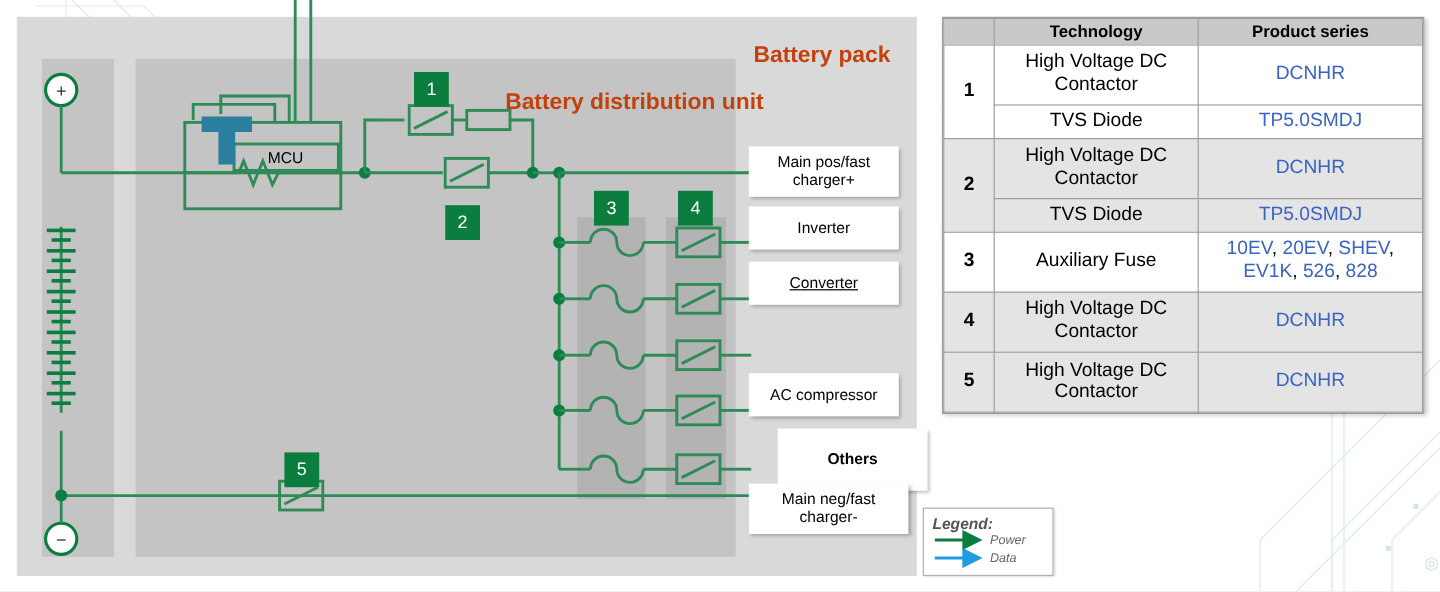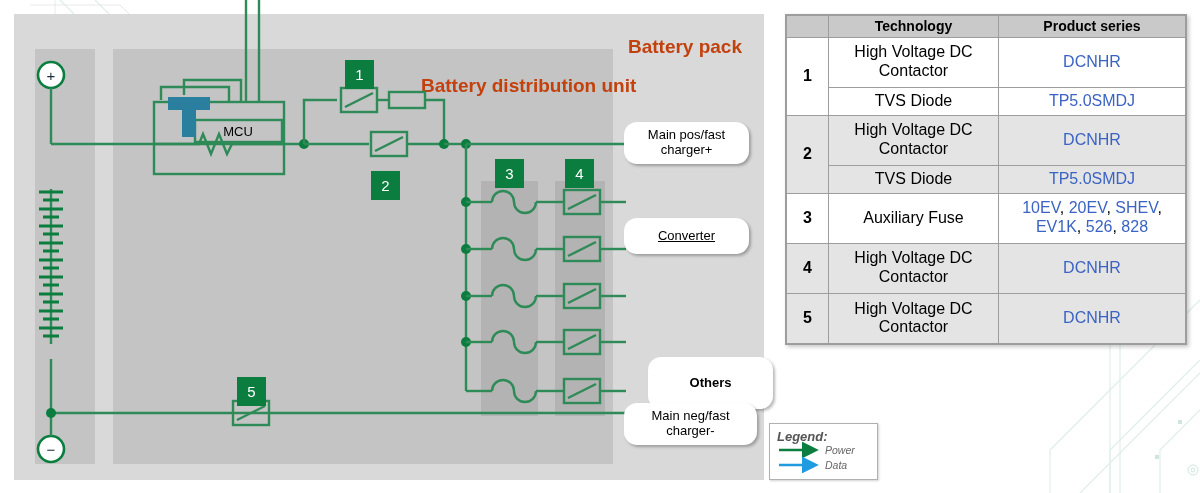--- a/index.html
+++ b/index.html
@@ -53,21 +53,21 @@
     display:flex;align-items:center;justify-content:center;
     line-height:1;
   }
 
   
   .load-label{
     position:absolute;background:#ffffff;
     box-shadow:2px 2px 3px rgba(0,0,0,.28);
     display:flex;align-items:center;justify-content:center;
     text-align:center;font-size:13px;color:#000;line-height:1.15;
-    padding:2px 4px;box-sizing:border-box;border-radius:13px;
+    padding:2px 4px;box-sizing:border-box;
   }
 
   
   .legend-box{
     position:absolute;left:769px;top:423px;width:107px;height:55px;
     background:#ffffff;border:1px solid #b0b0b0;
     box-shadow:1px 1px 2px rgba(0,0,0,.18);
   }
   .legend-title{
     position:absolute;left:7px;top:5px;font-style:italic;font-weight:bold;
@@ -272,21 +272,23 @@
       <text x="224" y="122" fill="#000" font-family="Liberation Sans, sans-serif" font-size="13" text-anchor="middle">MCU</text>
     </svg>
 
     <div class="badge" style="left:331px;top:46px;">1</div>
     <div class="badge" style="left:357px;top:157px;">2</div>
     <div class="badge" style="left:481px;top:145px;">3</div>
     <div class="badge" style="left:551px;top:145px;">4</div>
     <div class="badge" style="left:223px;top:363px;">5</div>
 
     <div class="load-label" style="left:610px;top:108px;width:125px;height:42px;">Main pos/fast charger+</div>
+    <div class="load-label" style="left:610px;top:158px;width:125px;height:36px;">Inverter</div>
     <div class="load-label" style="left:610px;top:204px;width:125px;height:36px;text-decoration:underline;">Converter</div>
+    <div class="load-label" style="left:610px;top:297px;width:125px;height:36px;">AC compressor</div>
     <div class="load-label" style="left:634px;top:343px;width:125px;height:52px;font-weight:bold;">Others</div>
     <div class="load-label" style="left:610px;top:389px;width:133px;height:42px;">Main neg/fast charger-</div>
   </div>
 
   <div class="legend-box">
     <div class="legend-title">Legend:</div>
     <svg width="107" height="55" style="position:absolute;left:0;top:0;">
       <defs>
         <marker id="arr-green" markerWidth="7" markerHeight="7" refX="5" refY="3.5" orient="auto">
           <path d="M0,0 L7,3.5 L0,7 z" fill="#0a7d3f"></path>

